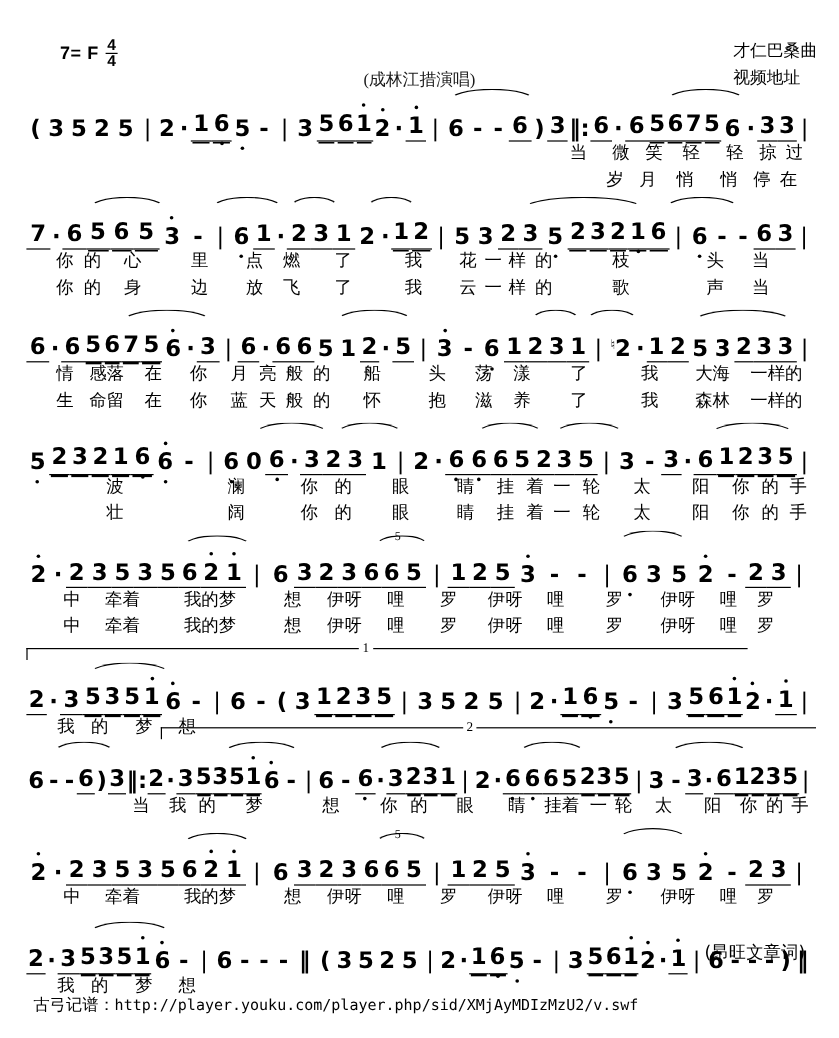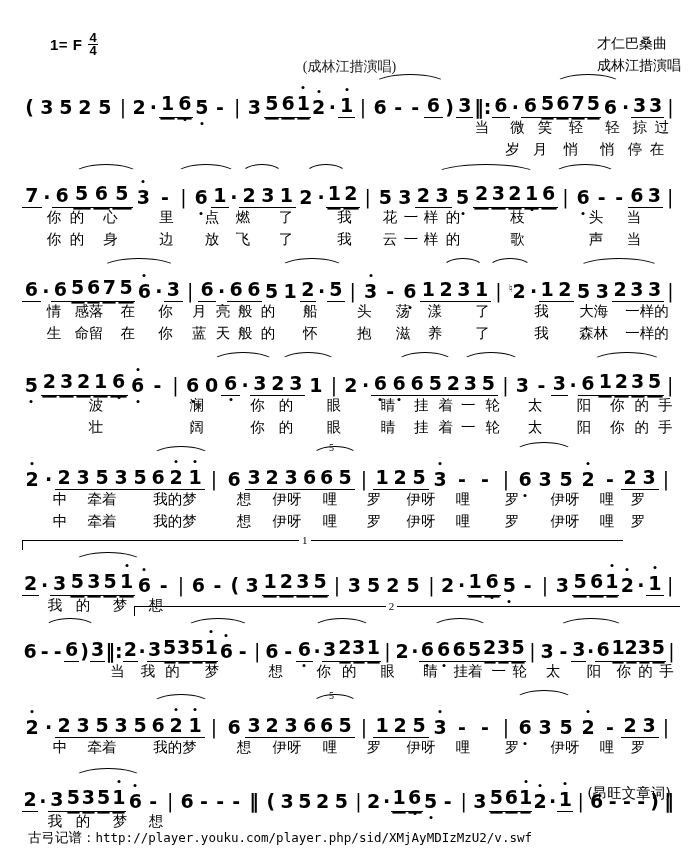--- a/index.html
+++ b/index.html
@@ -186,32 +186,32 @@
     font-family: "DejaVu Sans", "Liberation Sans", sans-serif;
     font-size: 13.5px;
   }
 </style>
 </head>
 <body>
 
 <div class="sheet-header">
 
   <div class="key-sig">
-    <span>1= F</span>
+    <span>7= F</span>
     <span class="time-sig">
       <span class="num">4</span>
       <span class="den">4</span>
     </span>
   </div>
 
   <div class="song-subtitle">(成林江措演唱)</div>
 
   <div class="credits">
     <div>才仁巴桑曲</div>
-    <div>成林江措演唱</div>
+    <div>视频地址</div>
   </div>
 </div>
 
 <div class="systems">
 
   <div class="system" style="height:88px;">
     <div class="staff-row" style="height:40px;">
       <span class="tok" style="width:16px">(</span>
       <span class="tok" style="width:20px">3</span>
       <span class="tok" style="width:20px">5</span>

